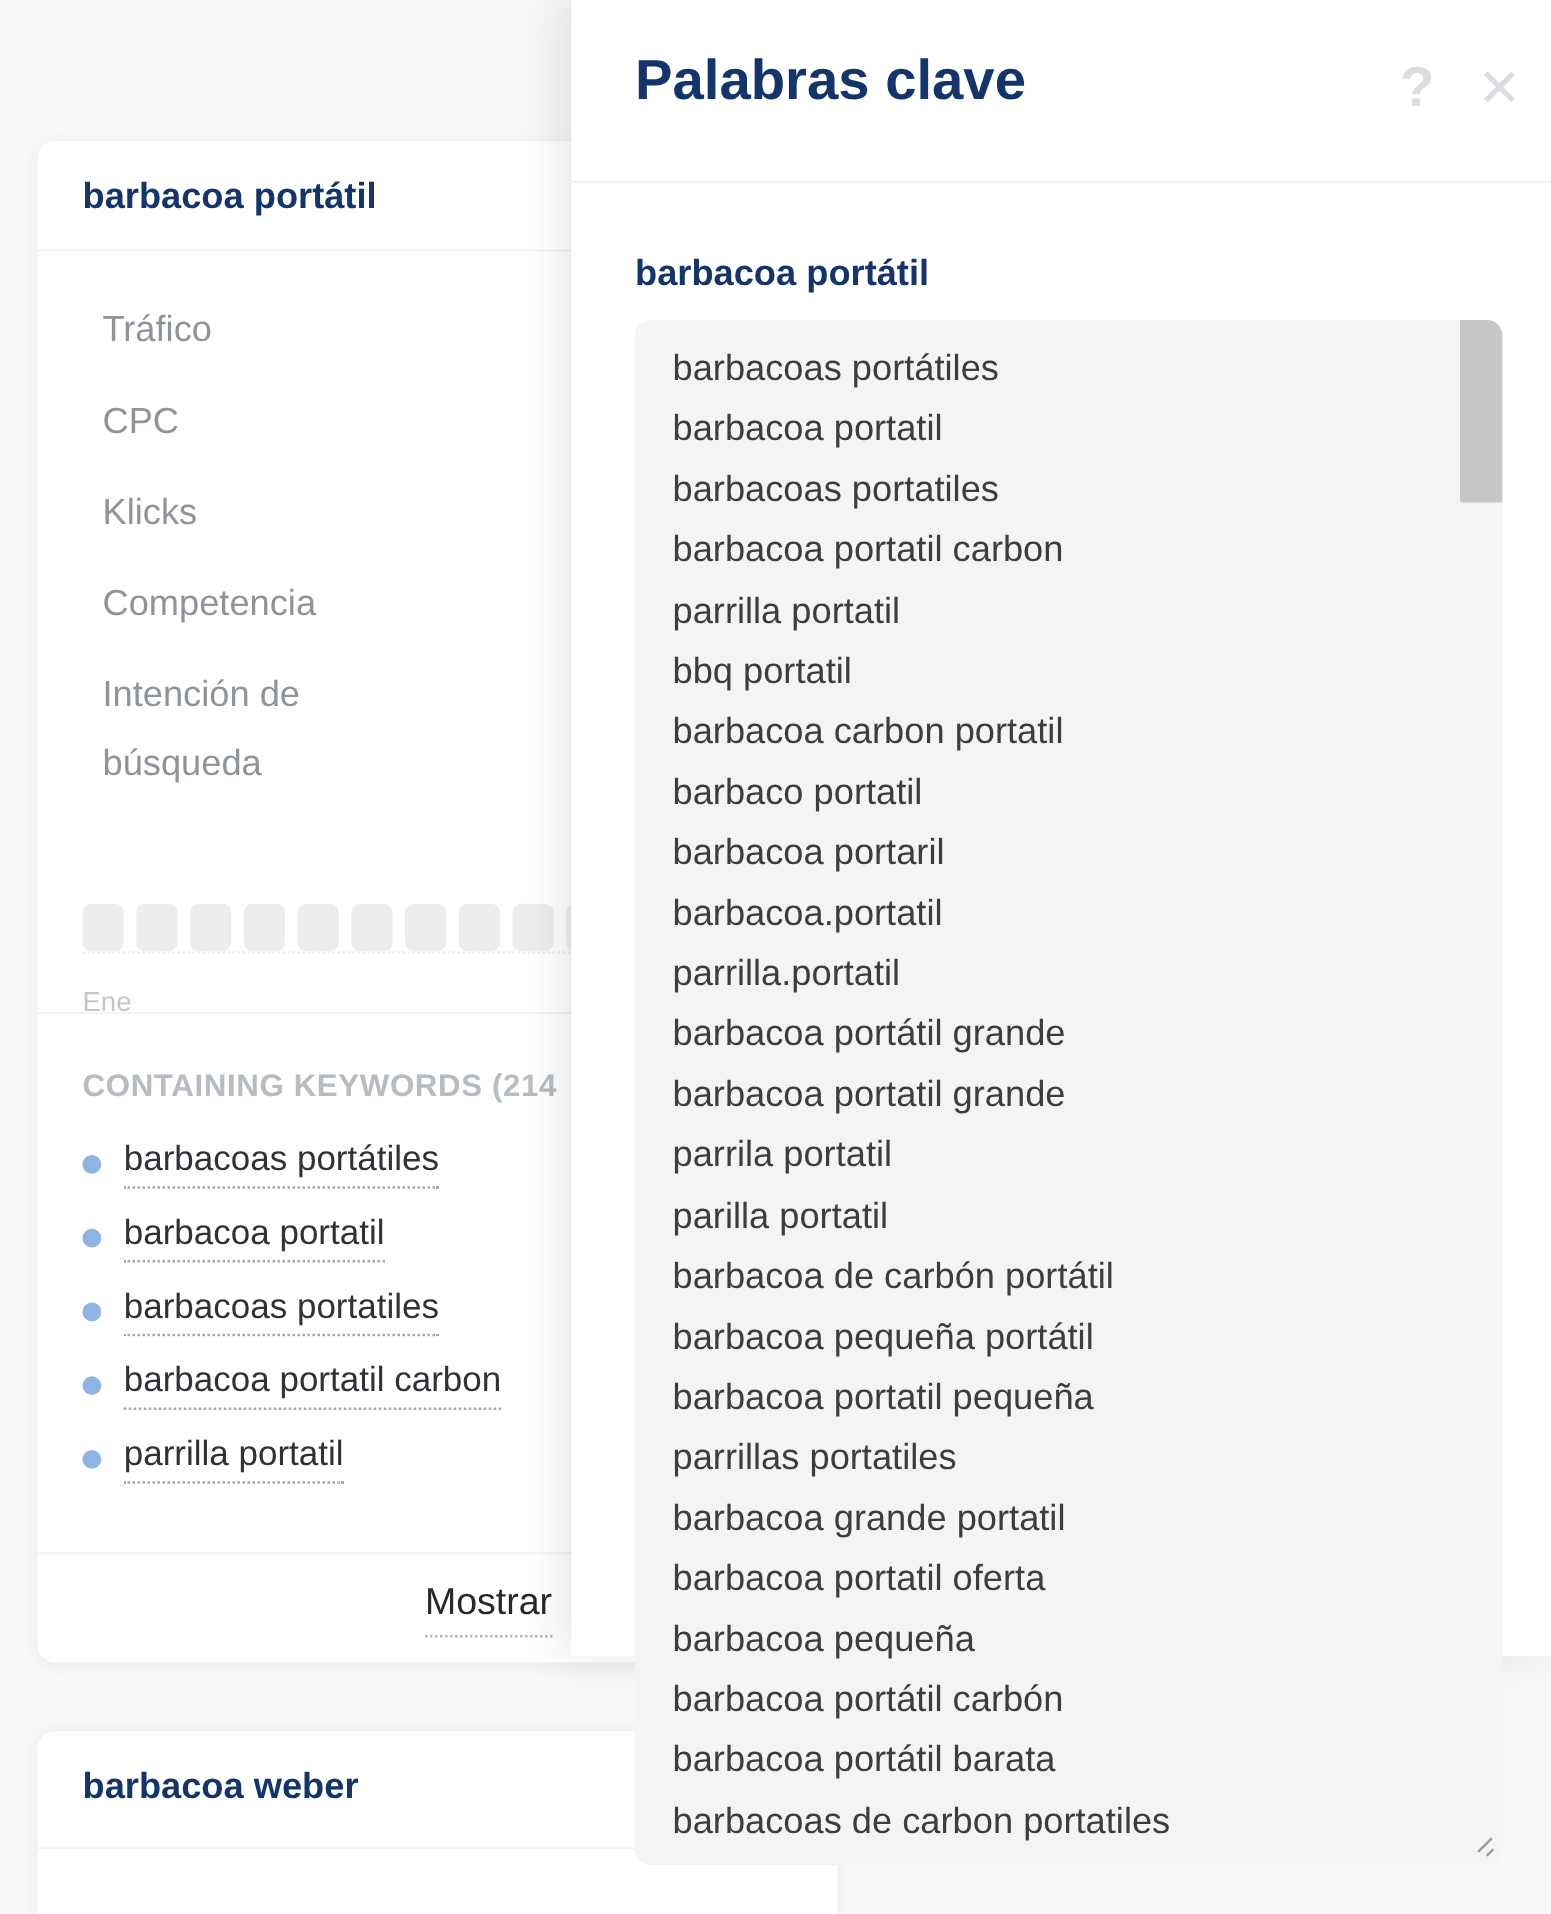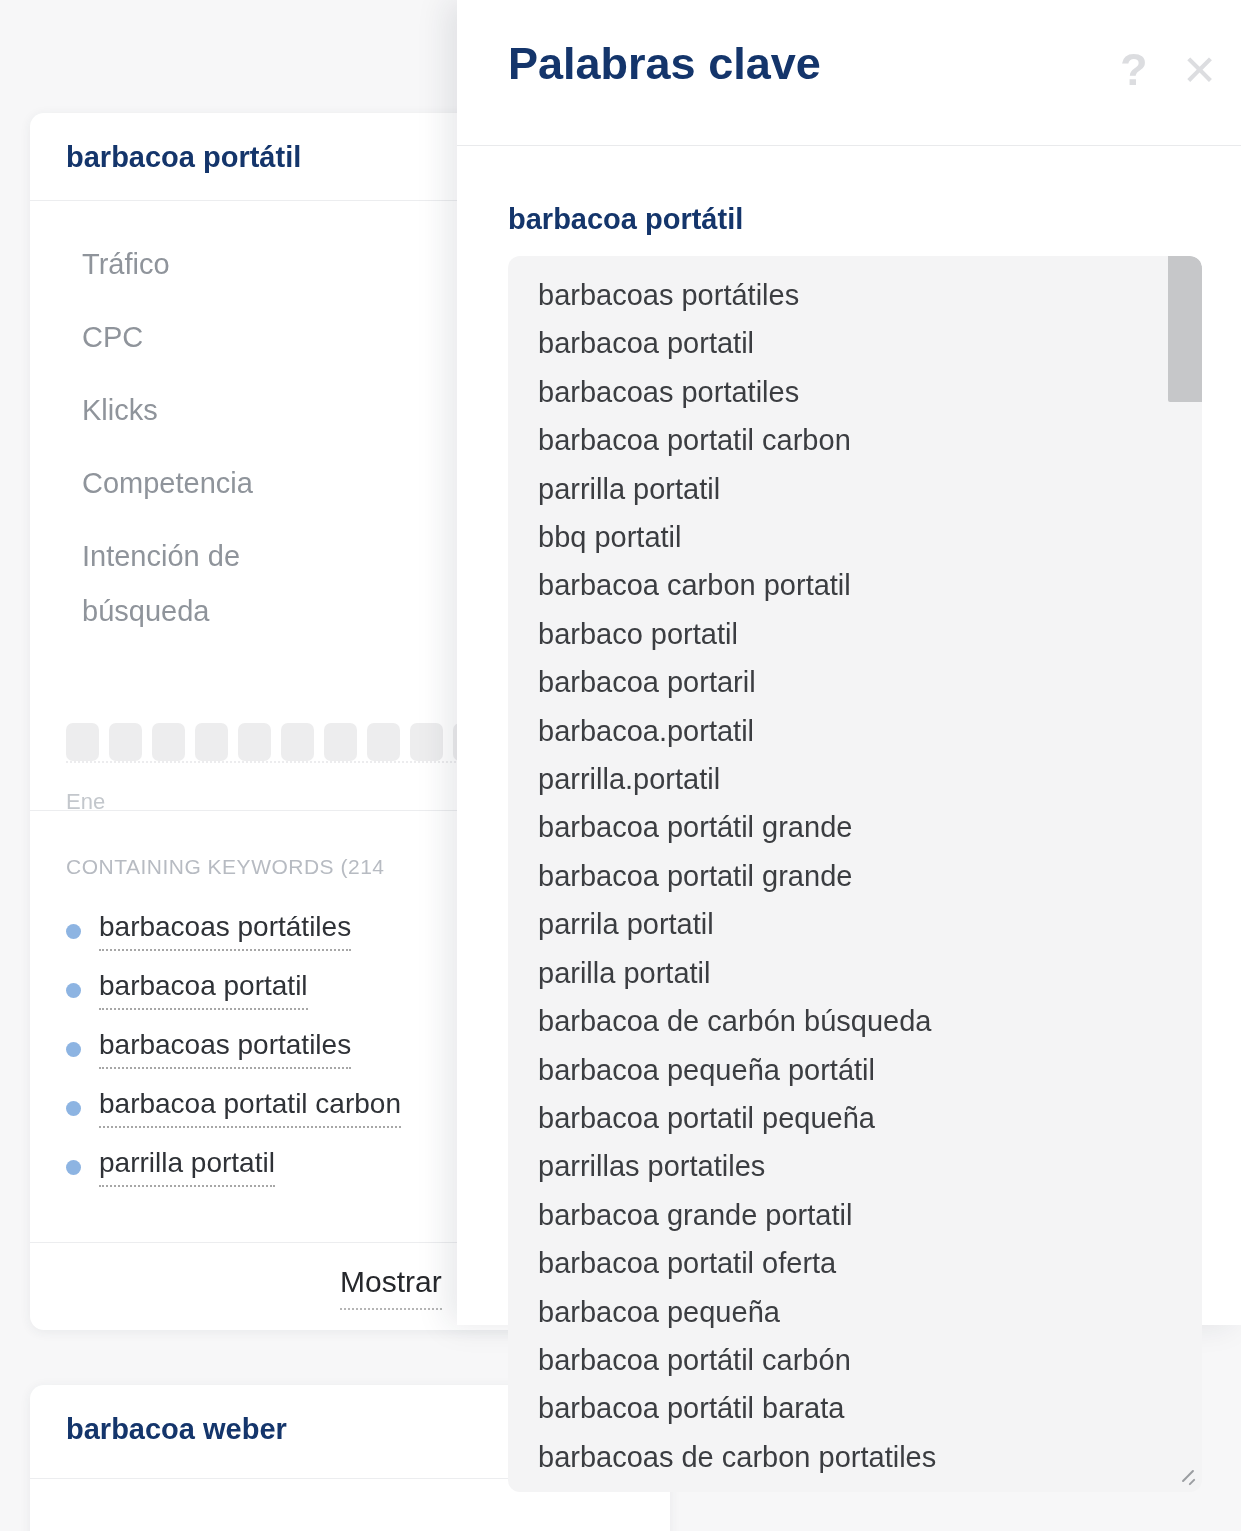--- a/index.html
+++ b/index.html
@@ -35,21 +35,21 @@
   .bars-row {
     position:absolute; left:36px; top:610px; width:470px; height:40px;
     display:flex; gap:10px; align-items:flex-end;
     border-bottom:2px dotted #ececee;
   }
   .bar { width:33px; height:38px; background:#ededee; border-radius:7px; flex:0 0 auto; }
   .month-label { position:absolute; left:36px; top:656px; font-size:22px; color:#c3c7cc;margin-top:20px; }
 
   .section-header {
     position:absolute; left:36px; top:742px;
-    font-size:21px; font-weight:400; letter-spacing:.5px;
+    font-size:25px; font-weight:700; letter-spacing:.5px;
     color:#b7bbc2; white-space:nowrap;
   }
   .kw-list { position:absolute; left:36px; top:798px; list-style:none; }
   .kw-list li { height:40px; margin-bottom:19px; display:flex; align-items:center; white-space:nowrap; }
   .kw-dot {
     width:15px; height:15px; border-radius:50%; background:#8db4e2;
     margin-right:18px; flex:0 0 auto;
   }
   .kw-text {
     font-size:28px; color:#2f3237;
@@ -193,21 +193,21 @@
         <div class="kw-line">bbq portatil</div>
         <div class="kw-line">barbacoa carbon portatil</div>
         <div class="kw-line">barbaco portatil</div>
         <div class="kw-line">barbacoa portaril</div>
         <div class="kw-line">barbacoa.portatil</div>
         <div class="kw-line">parrilla.portatil</div>
         <div class="kw-line">barbacoa portátil grande</div>
         <div class="kw-line">barbacoa portatil grande</div>
         <div class="kw-line">parrila portatil</div>
         <div class="kw-line">parilla portatil</div>
-        <div class="kw-line">barbacoa de carbón búsqueda</div>
+        <div class="kw-line">barbacoa de carbón portátil</div>
         <div class="kw-line">barbacoa pequeña portátil</div>
         <div class="kw-line">barbacoa portatil pequeña</div>
         <div class="kw-line">parrillas portatiles</div>
         <div class="kw-line">barbacoa grande portatil</div>
         <div class="kw-line">barbacoa portatil oferta</div>
         <div class="kw-line">barbacoa pequeña</div>
         <div class="kw-line">barbacoa portátil carbón</div>
         <div class="kw-line">barbacoa portátil barata</div>
         <div class="kw-line">barbacoas de carbon portatiles</div>
         <div class="kw-line">barbacoa portatil al carbon</div>

